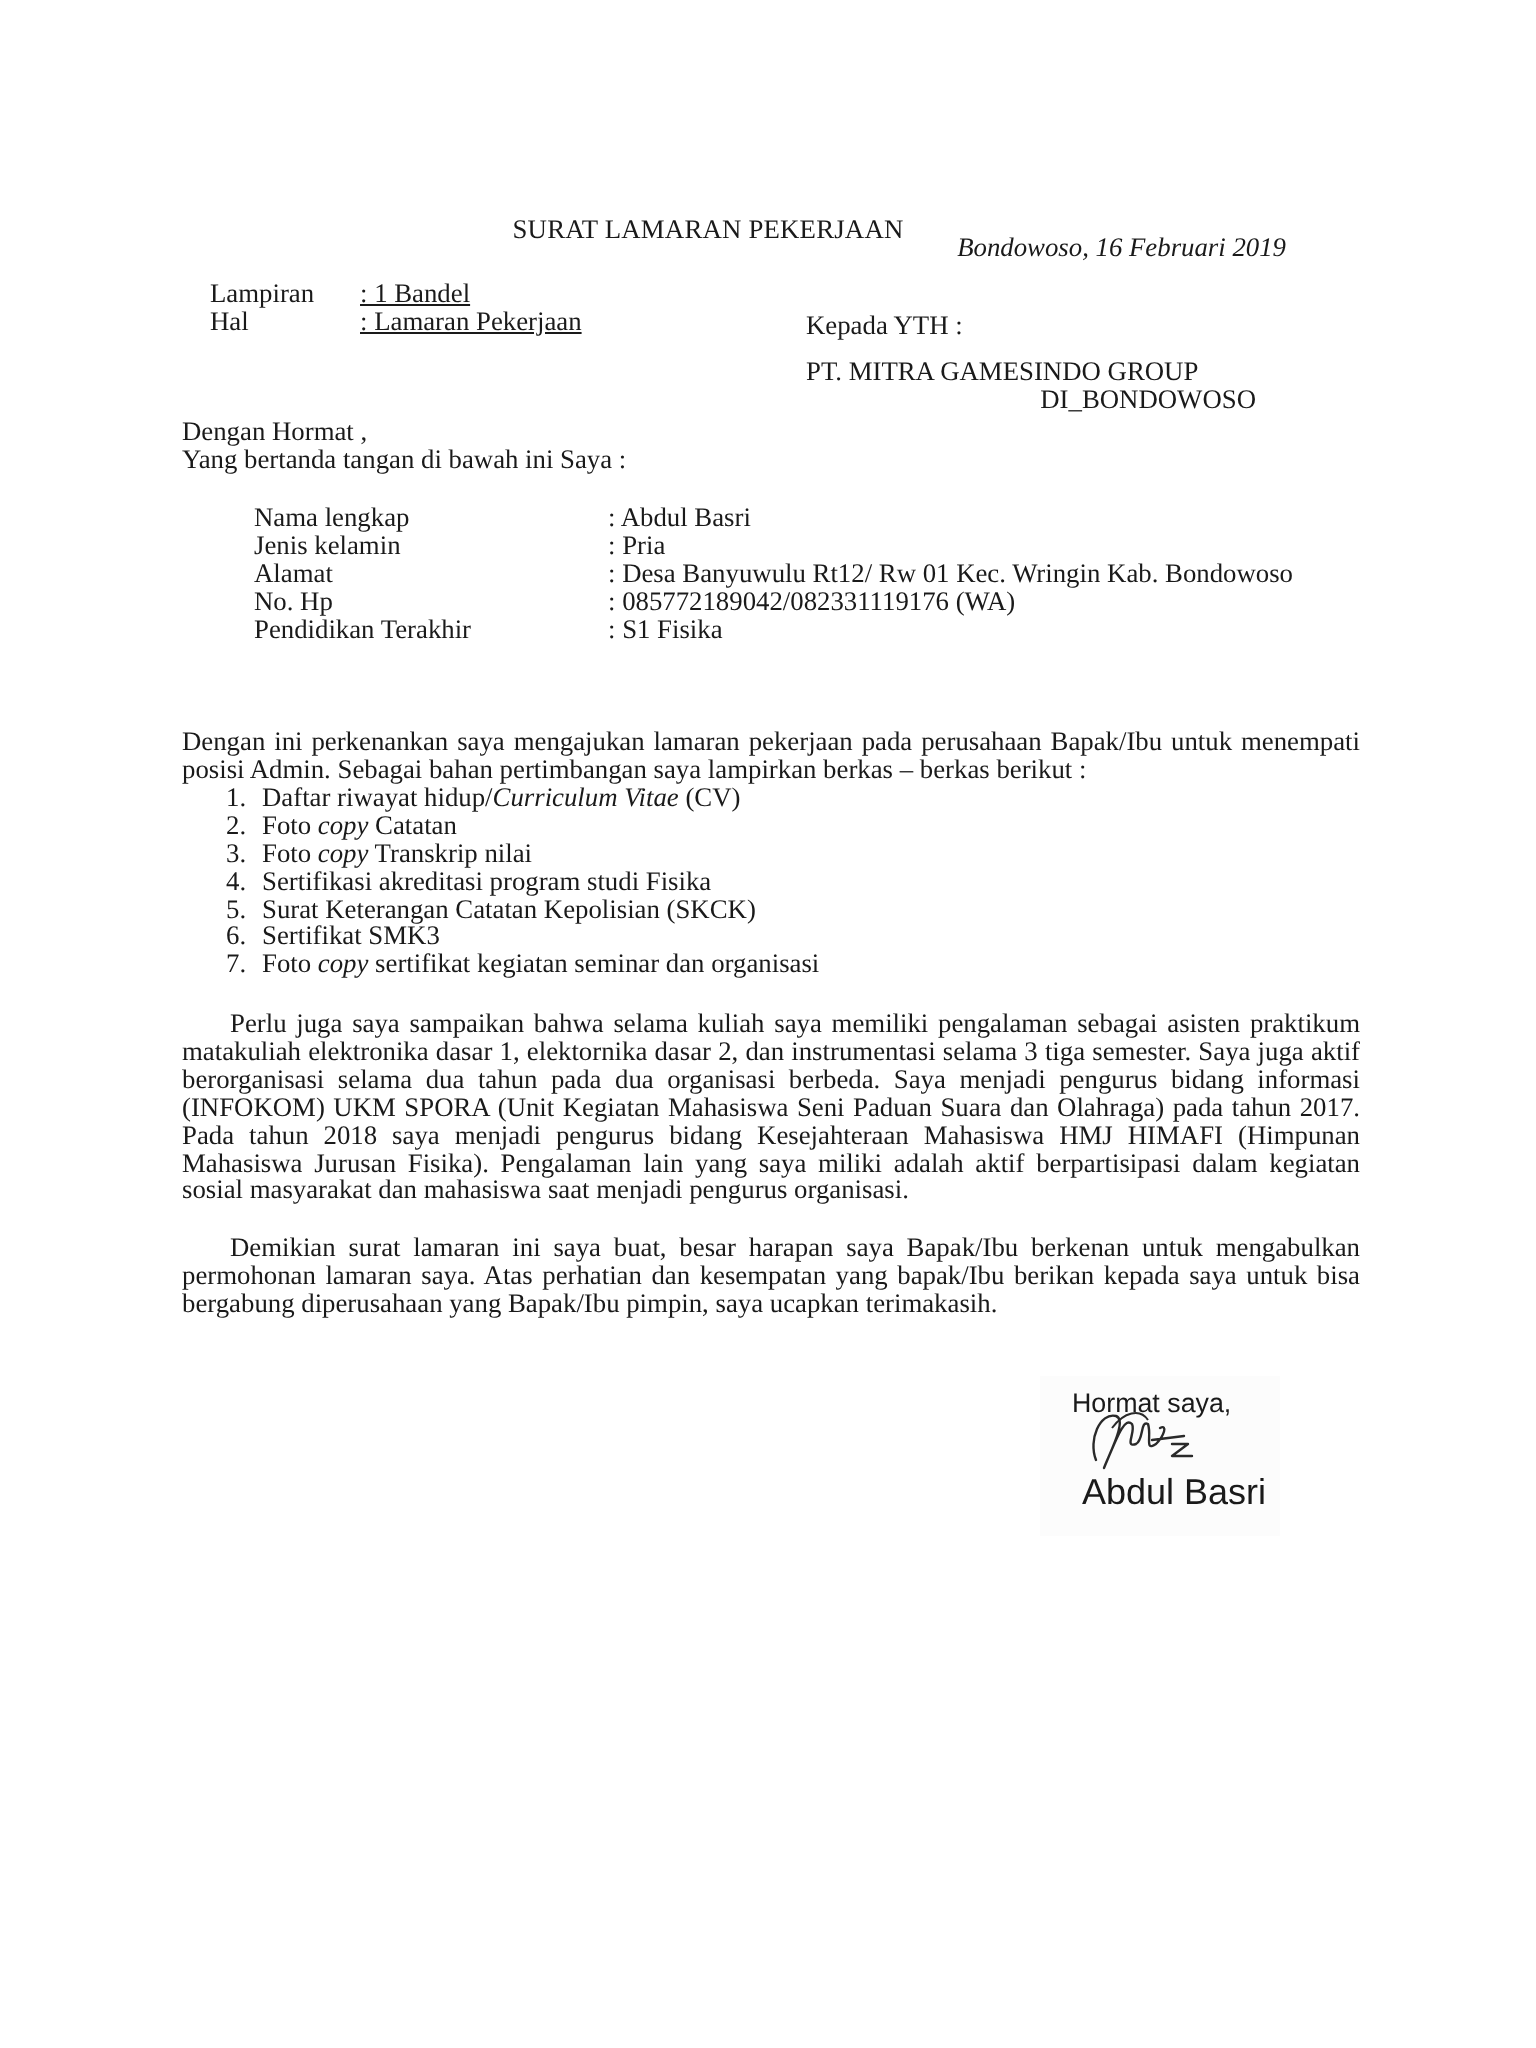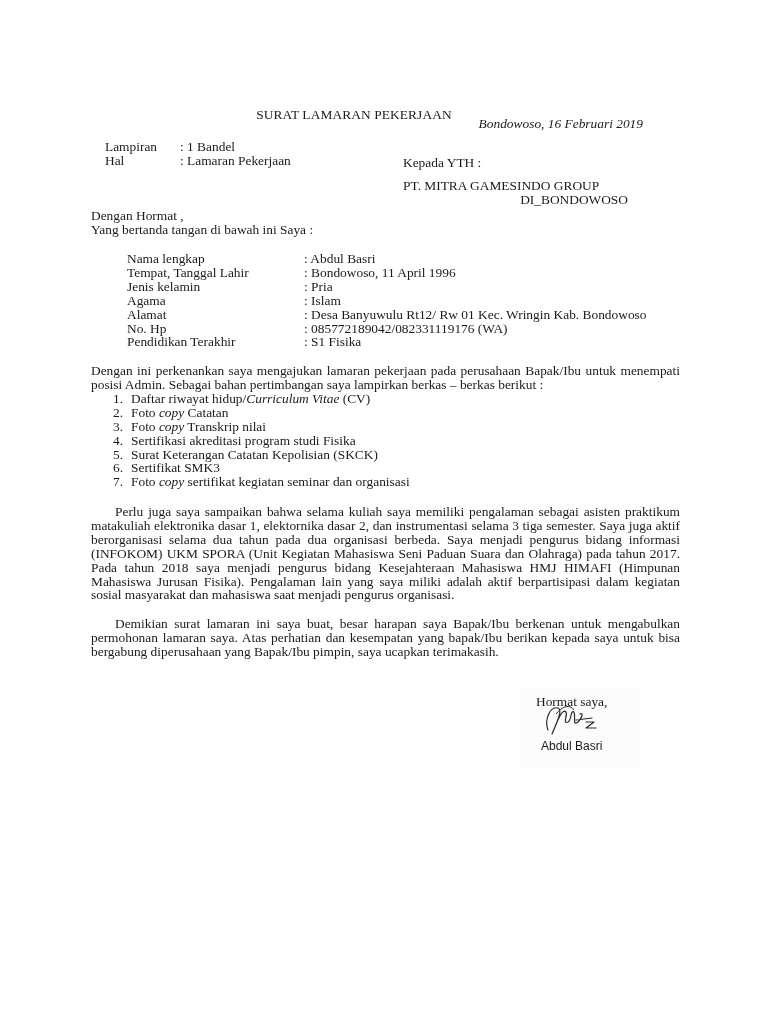--- a/index.html
+++ b/index.html
@@ -26,21 +26,21 @@
     .abs { position: absolute; white-space: nowrap; }
     .title {
       left: 0; width: 708px; top: 108px;
       text-align: center;
       font-weight: normal;
       font-size: 13.4px;
       letter-spacing: 0.1px;
     }
     .date { right: 125px; top: 117px; font-style: italic; }
     .meta-label { left: 77px; margin-left: 28px; }
-    .meta-value { left: 180px; }
+    .meta-value { left: 180px; text-decoration: underline; }
     .recipient { left: 403px; }
     .recipient-city { right: 140px; }
     .info-table {
       position: absolute;
       left: 91px;
       top: 252px;
       border-collapse: collapse;
       margin-left: 36px;
     }
     .info-table td {
@@ -81,22 +81,22 @@
       left: 40px;
     }
     .signature-block {
       position: absolute;
       left: 520px;
       top: 688px;
       width: 120px;
       height: 80px;
       background: #fcfcfc;
     }
-    .sig-closing { position: absolute; left: 16px; top: 7px; font-family: Liberation Serif, serif; font-size: 13.4px; }
-    .sig-name { position: absolute; left: 21px; top: 52px; font-family: "Liberation Sans", sans-serif; font-size: 12px; }
+    .sig-closing { position: absolute; left: 16px; top: 7px; font-family: Liberation Sans, sans-serif; font-size: 13.4px; }
+    .sig-name { position: absolute; left: 21px; top: 52px; font-family: "Liberation Sans", sans-serif; font-size: 18px; }
     .sig-svg { position: absolute; left: 20px; top: 12px; }
     i { font-style: italic; }
   </style>
 </head>
 <body>
 
 <div class="page">
 
   <div class="abs title">SURAT LAMARAN PEKERJAAN</div>
 
@@ -114,30 +114,22 @@
   <div class="abs" style="left:91px; top:209px">Dengan Hormat ,</div>
   <div class="abs" style="left:91px; top:223px">Yang bertanda tangan di bawah ini Saya :</div>
 
   <table class="info-table">
     <tbody>
         <tr>
       <td class="label">Nama lengkap</td>
       <td>: Abdul Basri</td>
     </tr>
     <tr>
-      <td class="label">Tempat, Tanggal Lahir</td>
-      <td>: Bondowoso, 11 April 1996</td>
-    </tr>
-    <tr>
       <td class="label">Jenis kelamin</td>
       <td>: Pria</td>
-    </tr>
-    <tr>
-      <td class="label">Agama</td>
-      <td>: Islam</td>
     </tr>
     <tr>
       <td class="label">Alamat</td>
       <td>: Desa Banyuwulu Rt12/ Rw 01 Kec. Wringin Kab. Bondowoso</td>
     </tr>
     <tr>
       <td class="label">No. Hp</td>
       <td>: 085772189042/082331119176 (WA)</td>
     </tr>
     <tr>

